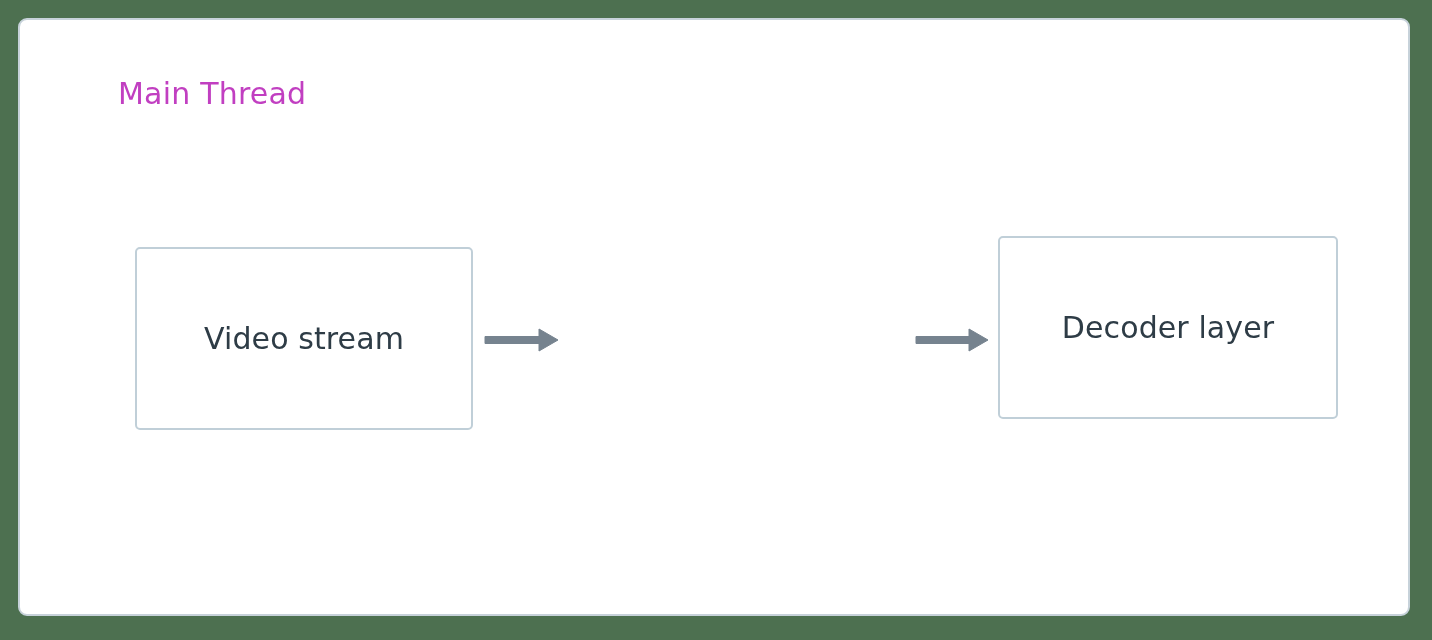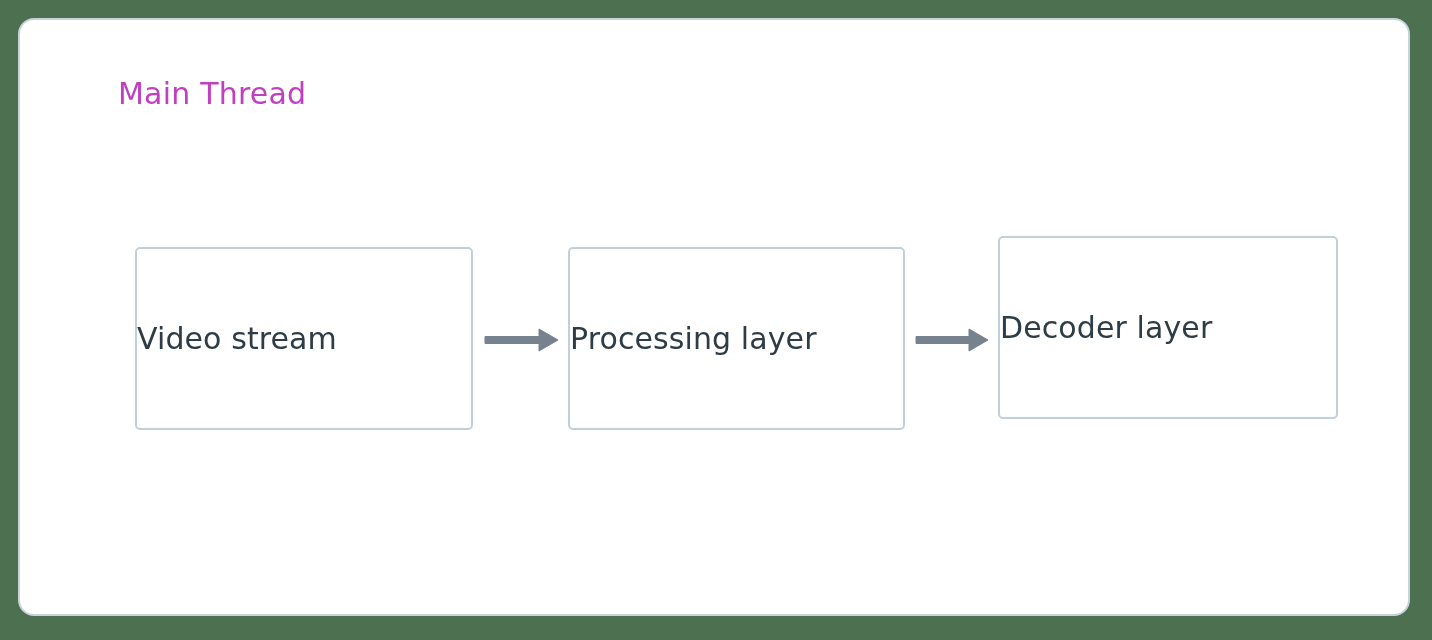--- a/index.html
+++ b/index.html
@@ -25,21 +25,21 @@
   
   .subgraph-container {
     position: absolute;
     left: 18px;
     top: 18px;
     width: 1392px;
     height: 598px;
     box-sizing: border-box;
     background: #ffffff;
     border: 2px solid #c7d2da;
-    border-radius: 16px;
+    border-radius: 9px;
   }
 
   .subgraph-title {
     position: absolute;
     left: 98px;
     top: 57px;
     font-size: 30px;
     line-height: 34px;
     color: #c13fc1;
     letter-spacing: 0.2px;
@@ -48,20 +48,21 @@
 
   
   .node {
     position: absolute;
     box-sizing: border-box;
     background: #ffffff;
     border: 2px solid #c0cfd8;
     border-radius: 5px;
     display: flex;
     align-items: center;
+    justify-content: center;
   }
   .node-label {
     font-size: 30px;
     line-height: 34px;
     color: #2e3c46;
     white-space: nowrap;
     letter-spacing: 0.1px;
   }
 
   #node-video-stream     { left: 115px;  top: 227px; width: 338px; height: 183px; }
@@ -90,23 +91,20 @@
     <div class="node" id="node-video-stream">
       <span class="node-label">Video stream</span>
     </div>
 
     <div class="edge" id="edge-1">
       <svg width="95" height="48" viewBox="0 0 95 48">
         <path d="M12,20.5 L66,20.5 L66,13 L85,24 L66,35 L66,27.5 L12,27.5 Z" fill="#76838f" stroke="#76838f" stroke-width="1" stroke-linejoin="round"></path>
       </svg>
     </div>
 
-    <div class="node" id="node-processing-layer">
-      <span class="node-label">Processing layer</span>
-    </div>
 
     <div class="edge" id="edge-2">
       <svg width="93" height="48" viewBox="0 0 93 48">
         <path d="M11,20.5 L64,20.5 L64,13 L83,24 L64,35 L64,27.5 L11,27.5 Z" fill="#76838f" stroke="#76838f" stroke-width="1" stroke-linejoin="round"></path>
       </svg>
     </div>
 
     <div class="node" id="node-decoder-layer">
       <span class="node-label">Decoder layer</span>
     </div>

